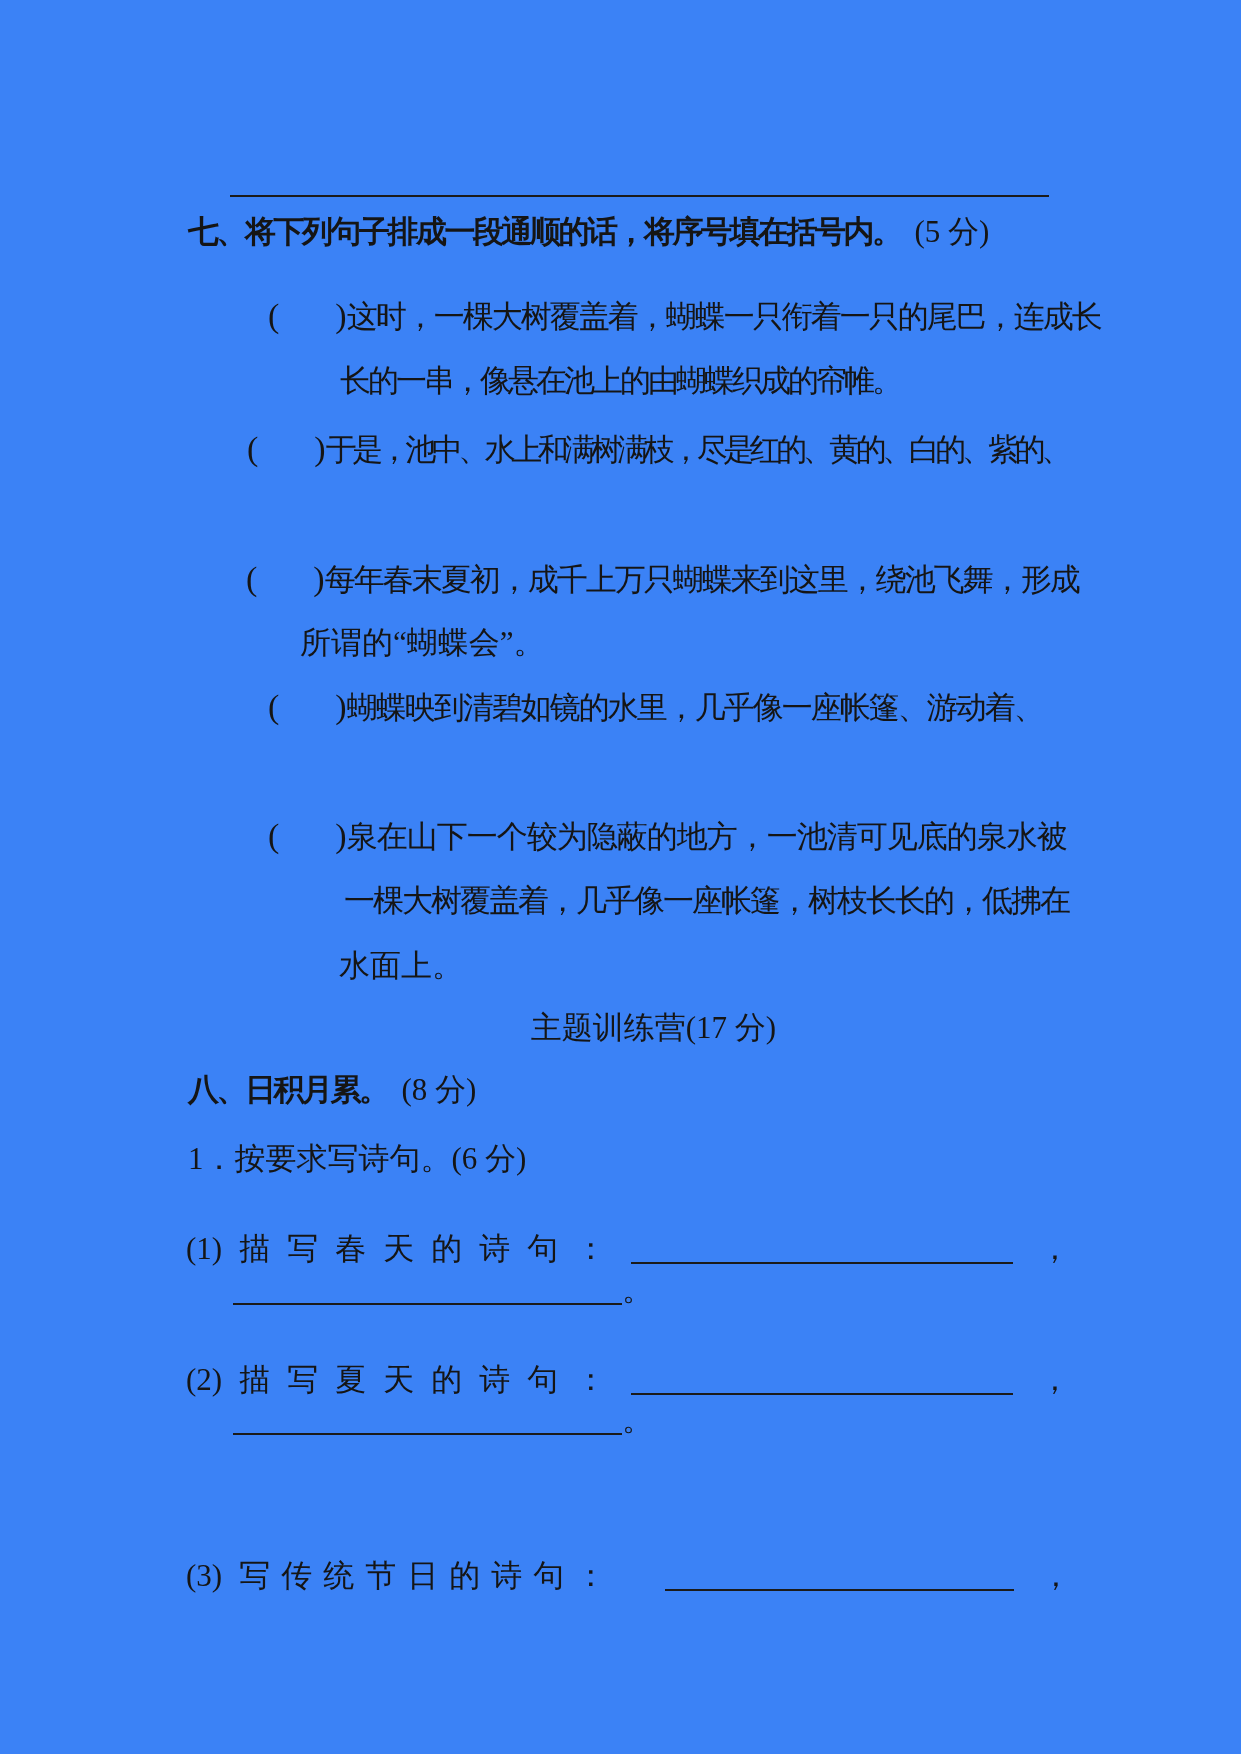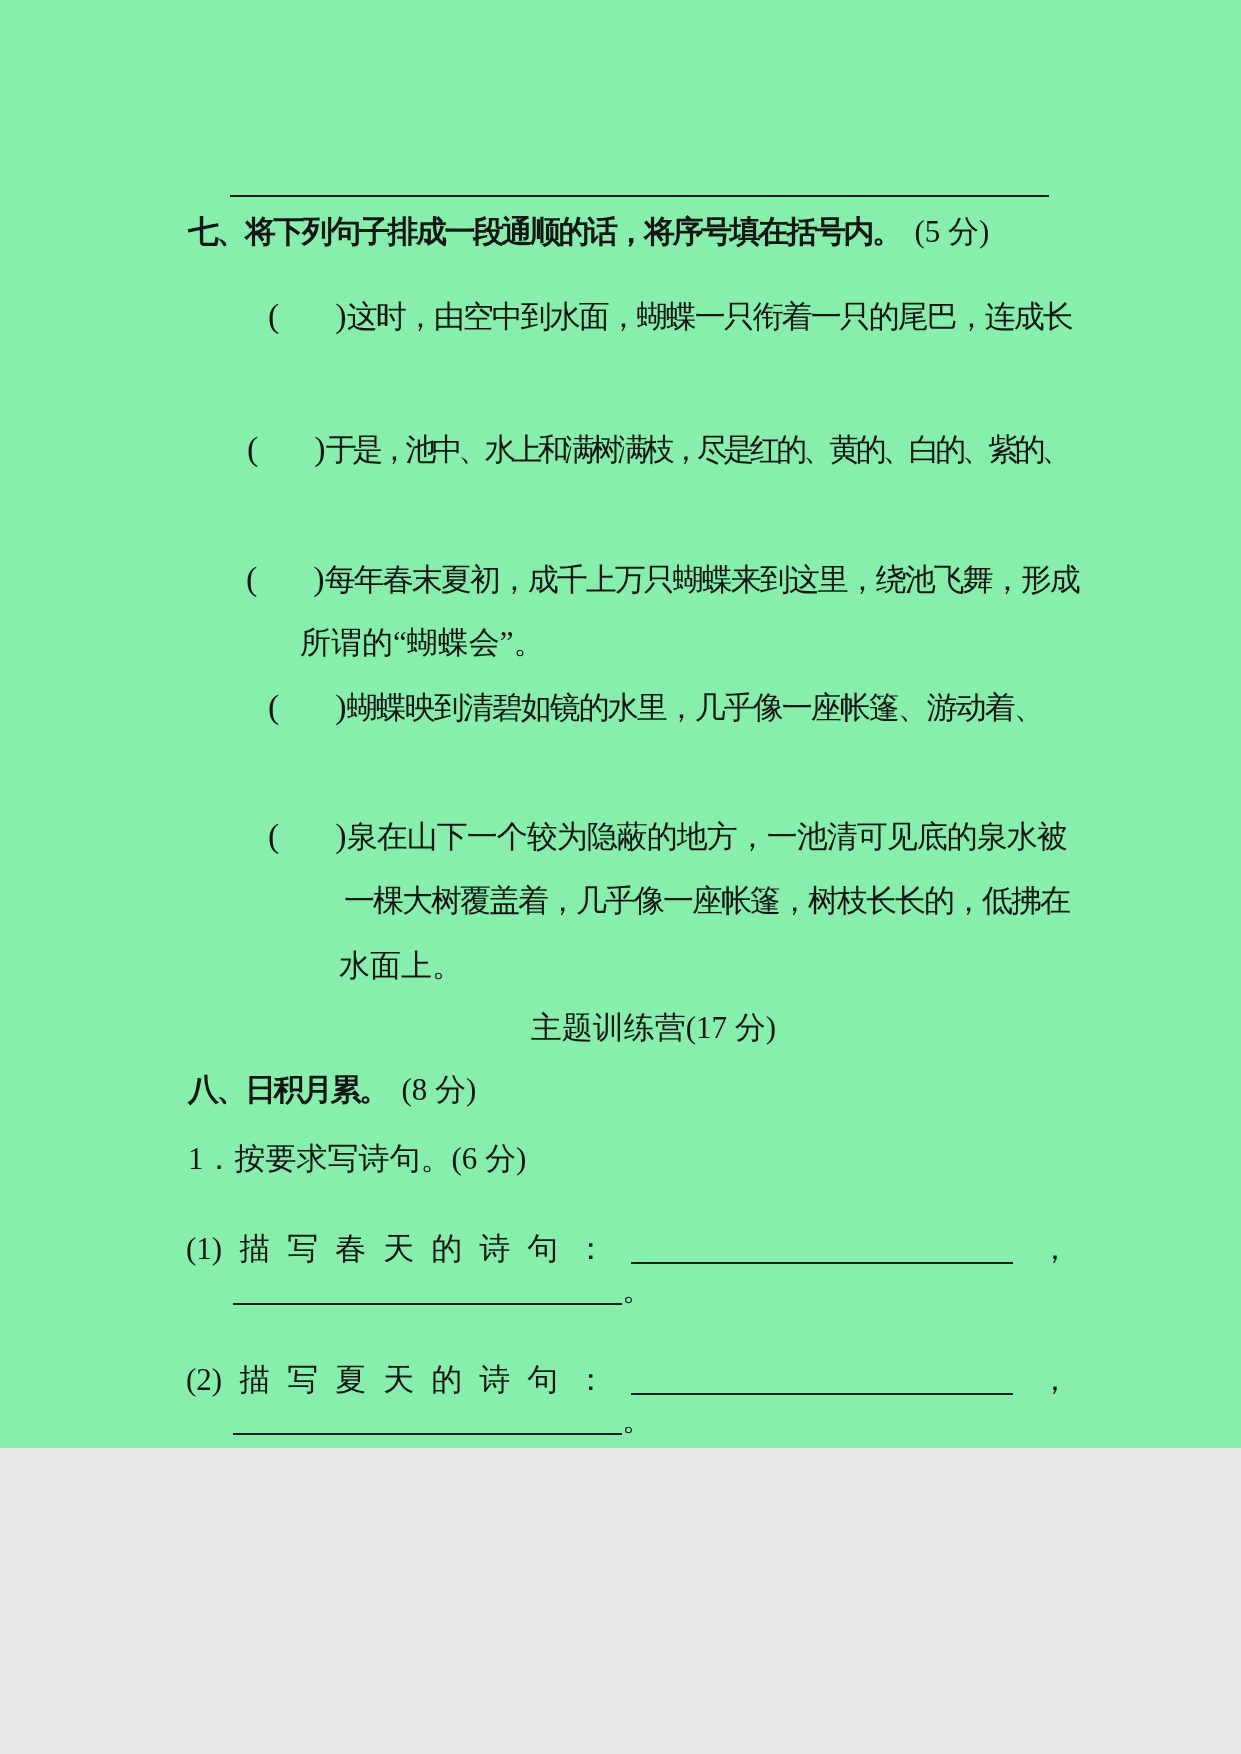--- a/index.html
+++ b/index.html
@@ -1,20 +1,20 @@
 <!DOCTYPE html>
 <html><head>
 <meta charset="utf-8">
 <style>
   html,body{margin:0;padding:0;background:#e8e8e8;}
   .page{
     position:relative;
-    width:1241px;height:1448px;
+    width:1241px;height:1754px;
     margin:0 auto;
-    background:#86efac;
+    background:#3b82f6;
     overflow:hidden;
     font-family:"Liberation Serif","DejaVu Serif",serif;
     color:#151515;
   }
   .line{
     position:absolute;
     font-size:31px;
     line-height:40px;
     white-space:nowrap;
     color:#151515;
@@ -69,21 +69,24 @@
 
 <div class="page">
 
   <div class="hline" style="left:230px;top:195px;width:819px"></div>
 
   <div class="line" style="left:188px;top:212px">
     <span class="h-bold">七、将下列句子排成一段通顺的话，将序号填在括号内。</span><span class="h-score">(5 分)</span>
   </div>
 
   <div class="line" style="left:268px;top:296px">
-    <span class="br">(</span><span class="br-gap"></span><span class="br">)</span><span class="ls2">这时，由空中到水面，蝴蝶一只衔着一只的尾巴，连成长</span>
+    <span class="br">(</span><span class="br-gap"></span><span class="br">)</span><span class="ls2">这时，一棵大树覆盖着，蝴蝶一只衔着一只的尾巴，连成长</span>
+  </div>
+  <div class="line" style="left:340px;top:361px">
+    <span class="ls3">长的一串，像悬在池上的由蝴蝶织成的帘帷。</span>
   </div>
 
   <div class="line" style="left:247px;top:429px">
     <span class="br">(</span><span class="br-gap"></span><span class="br">)</span><span class="ls4">于是，池中、水上和满树满枝，尽是红的、黄的、白的、紫的、</span>
   </div>
 
   <div class="line" style="left:246px;top:559px">
     <span class="br">(</span><span class="br-gap"></span><span class="br">)</span><span class="ls2">每年春末夏初，成千上万只蝴蝶来到这里，绕池飞舞，形成</span>
   </div>
   <div class="line" style="left:300px;top:623px">

